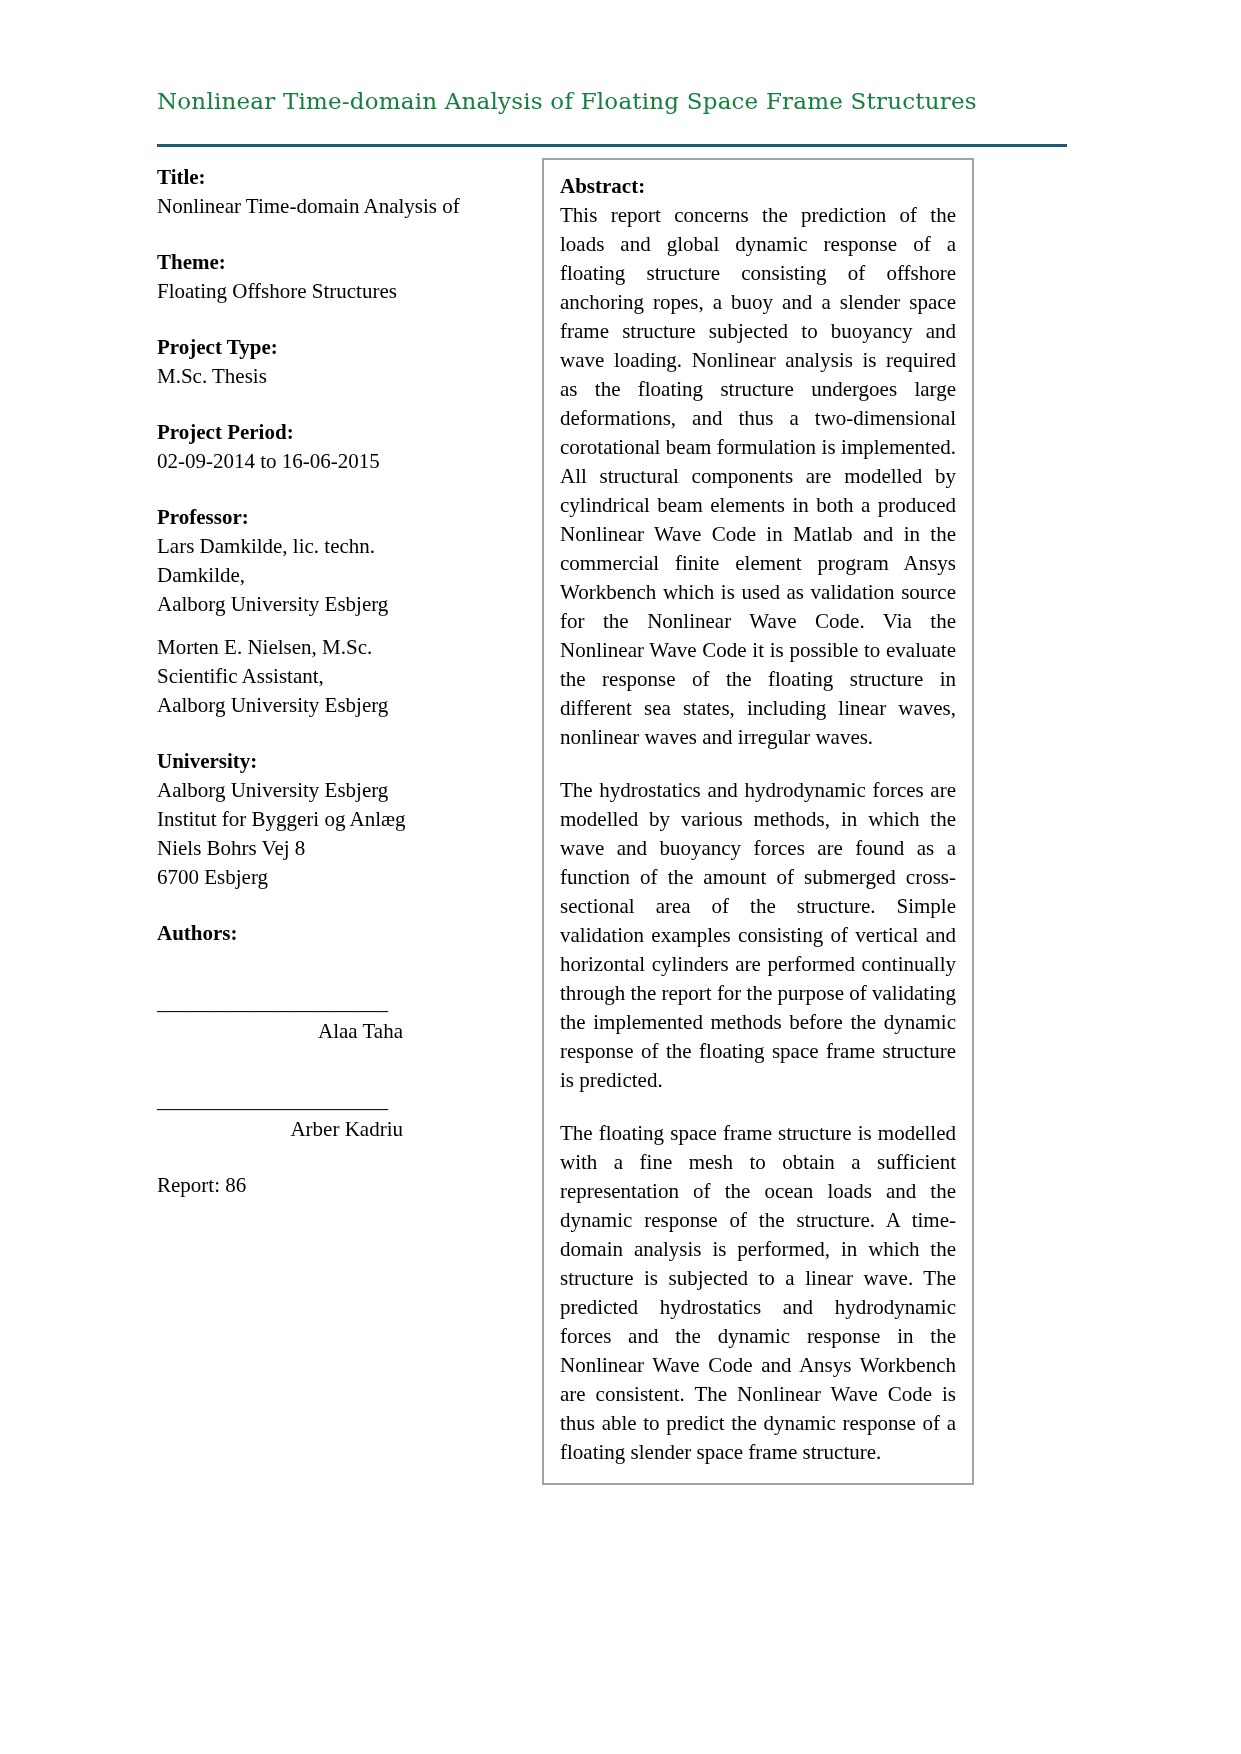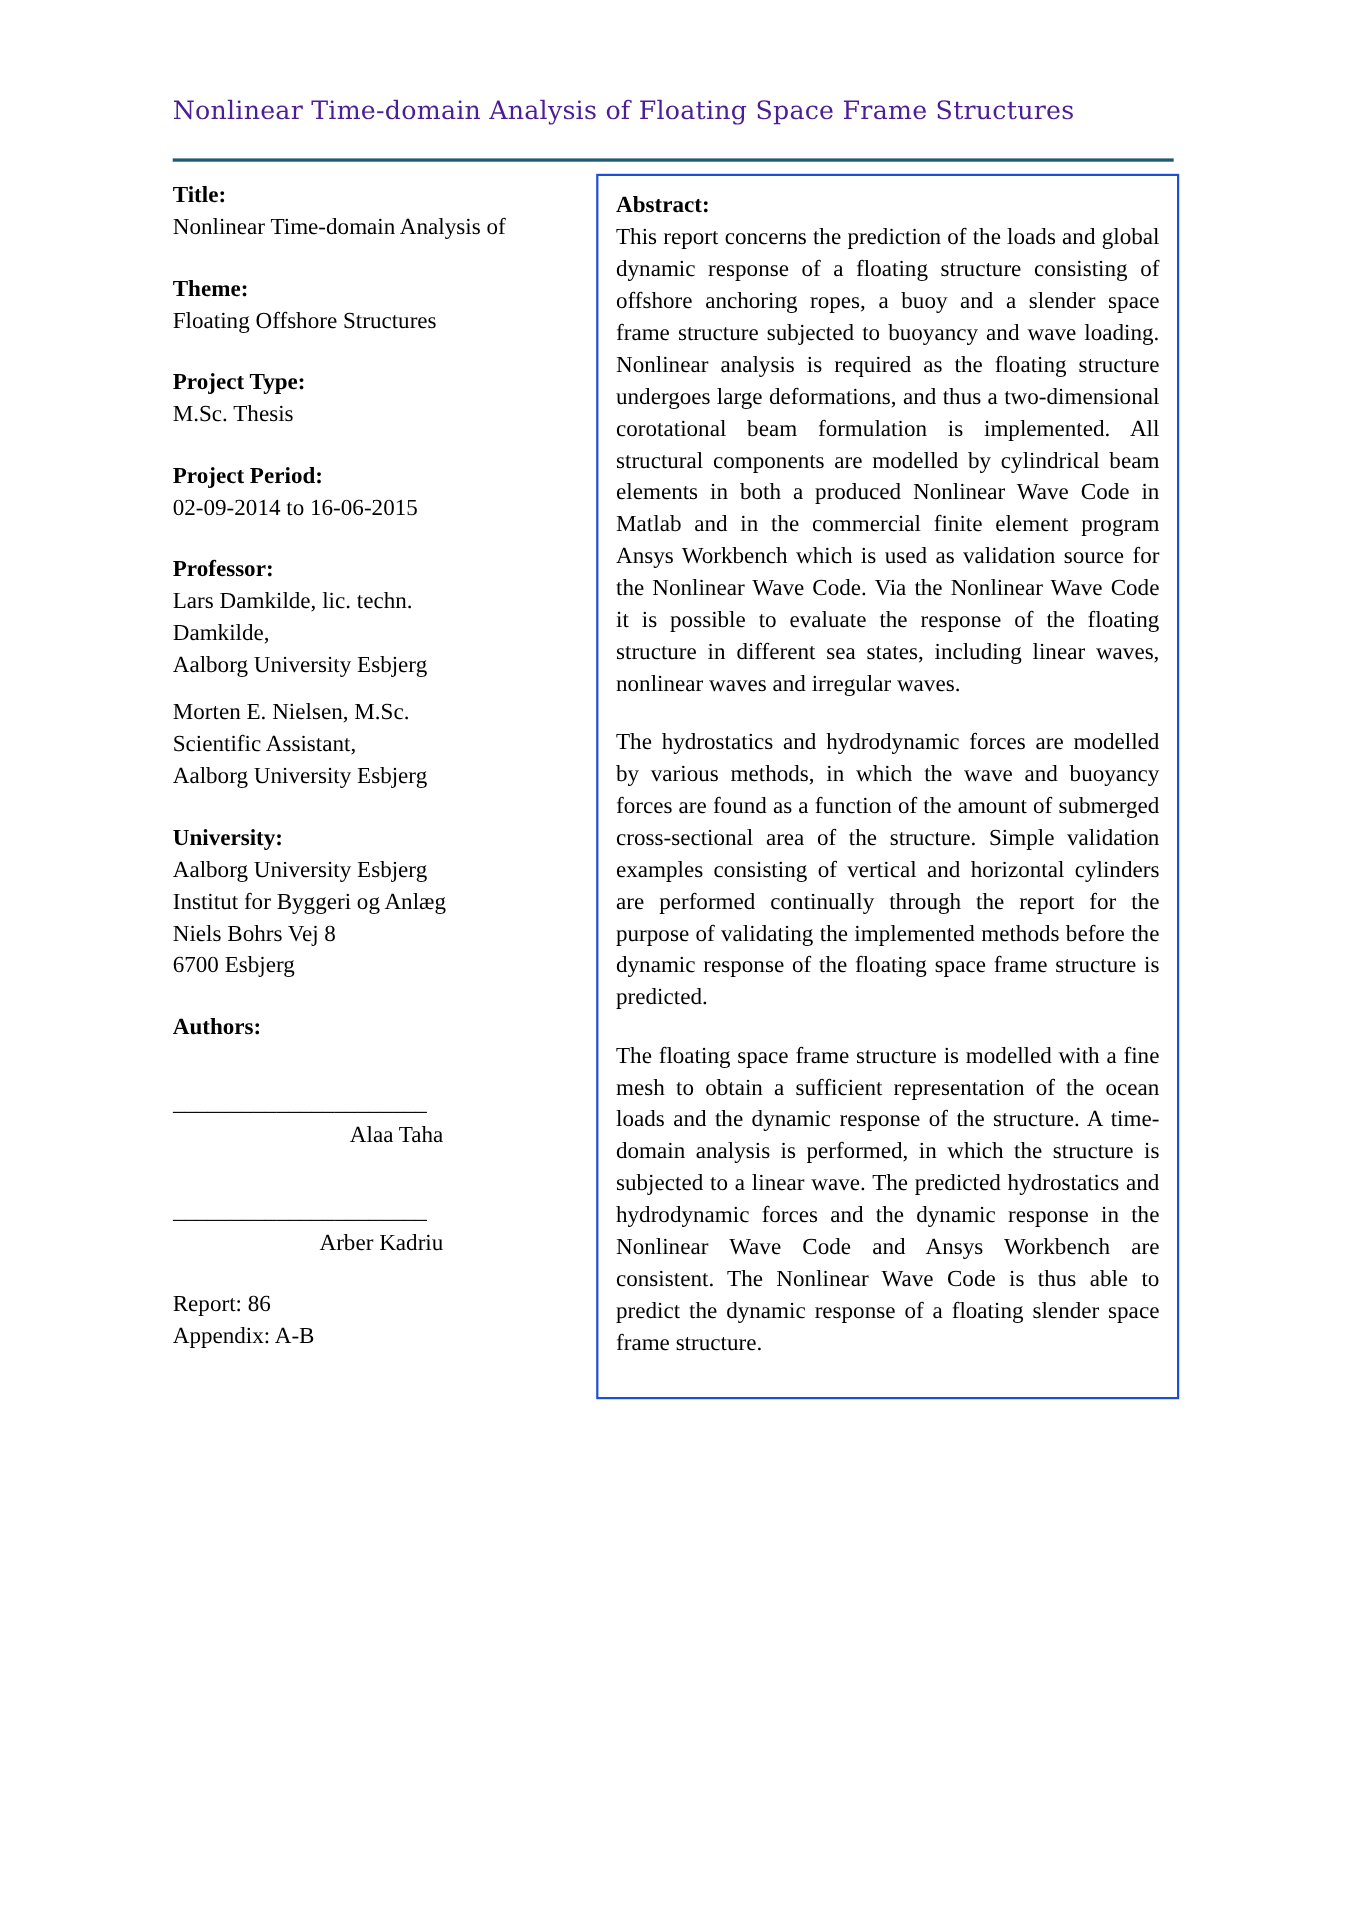--- a/index.html
+++ b/index.html
@@ -19,21 +19,21 @@
 
   
   .header-title {
     position: absolute;
     left: 157px;
     top: 88px;
     width: 910px;
     font-family: "DejaVu Serif", serif;
     font-size: 23px;
     letter-spacing: 0.2px;
-    color: #4c1d95;
+    color: #15803d;
     white-space: nowrap;
   }
   .header-rule {
     position: absolute;
     left: 157px;
     top: 144px;
     width: 910px;
     height: 3px;
     background: #1e5b73;
   }
@@ -58,24 +58,24 @@
     text-align: left;
     letter-spacing: 0px;
   }
   .sig-name { text-align: right; }
 
   
   .abstract-box {
     position: absolute;
     left: 542px;
     top: 158px;
-    width: 530px;
+    width: 432px;
     min-height: 1114px;
     box-sizing: border-box;
-    border: 2px solid #1d4ed8;
+    border: 2px solid #a3a3a3;
     padding: 12px 16px 16px 16px;
     font-size: 21px;
     line-height: 29px;
   }
   .abstract-box .label { font-weight: bold; }
   .abstract-box p {
     margin: 0;
     text-align: justify;
   }
   .abstract-box p + p { margin-top: 24px; }
@@ -135,21 +135,20 @@
         <div class="sig-name">Alaa Taha</div>
       </div>
       <div class="sig-block">
         <div class="sig-line">______________________</div>
         <div class="sig-name">Arber Kadriu</div>
       </div>
     </div>
 
     <div class="section">
       <div>Report: 86</div>
-      <div>Appendix: A-B</div>
     </div>
 
   </div>
 
   <div class="abstract-box">
     <div class="label">Abstract:</div>
     <p>This report concerns the prediction of the loads and global dynamic response of a floating structure consisting of offshore anchoring ropes, a buoy and a slender space frame structure subjected to buoyancy and wave loading. Nonlinear analysis is required as the floating structure undergoes large deformations, and thus a two-dimensional corotational beam formulation is implemented. All structural components are modelled by cylindrical beam elements in both a produced Nonlinear Wave Code in Matlab and in the commercial finite element program Ansys Workbench which is used as validation source for the Nonlinear Wave Code. Via the Nonlinear Wave Code it is possible to evaluate the response of the floating structure in different sea states, including linear waves, nonlinear waves and irregular waves.</p>
     <p>The hydrostatics and hydrodynamic forces are modelled by various methods, in which the wave and buoyancy forces are found as a function of the amount of submerged cross-sectional area of the structure. Simple validation examples consisting of vertical and horizontal cylinders are performed continually through the report for the purpose of validating the implemented methods before the dynamic response of the floating space frame structure is predicted.</p>
     <p>The floating space frame structure is modelled with a fine mesh to obtain a sufficient representation of the ocean loads and the dynamic response of the structure. A time-domain analysis is performed, in which the structure is subjected to a linear wave. The predicted hydrostatics and hydrodynamic forces and the dynamic response in the Nonlinear Wave Code and Ansys Workbench are consistent. The Nonlinear Wave Code is thus able to predict the dynamic response of a floating slender space frame structure.</p>
   </div>

